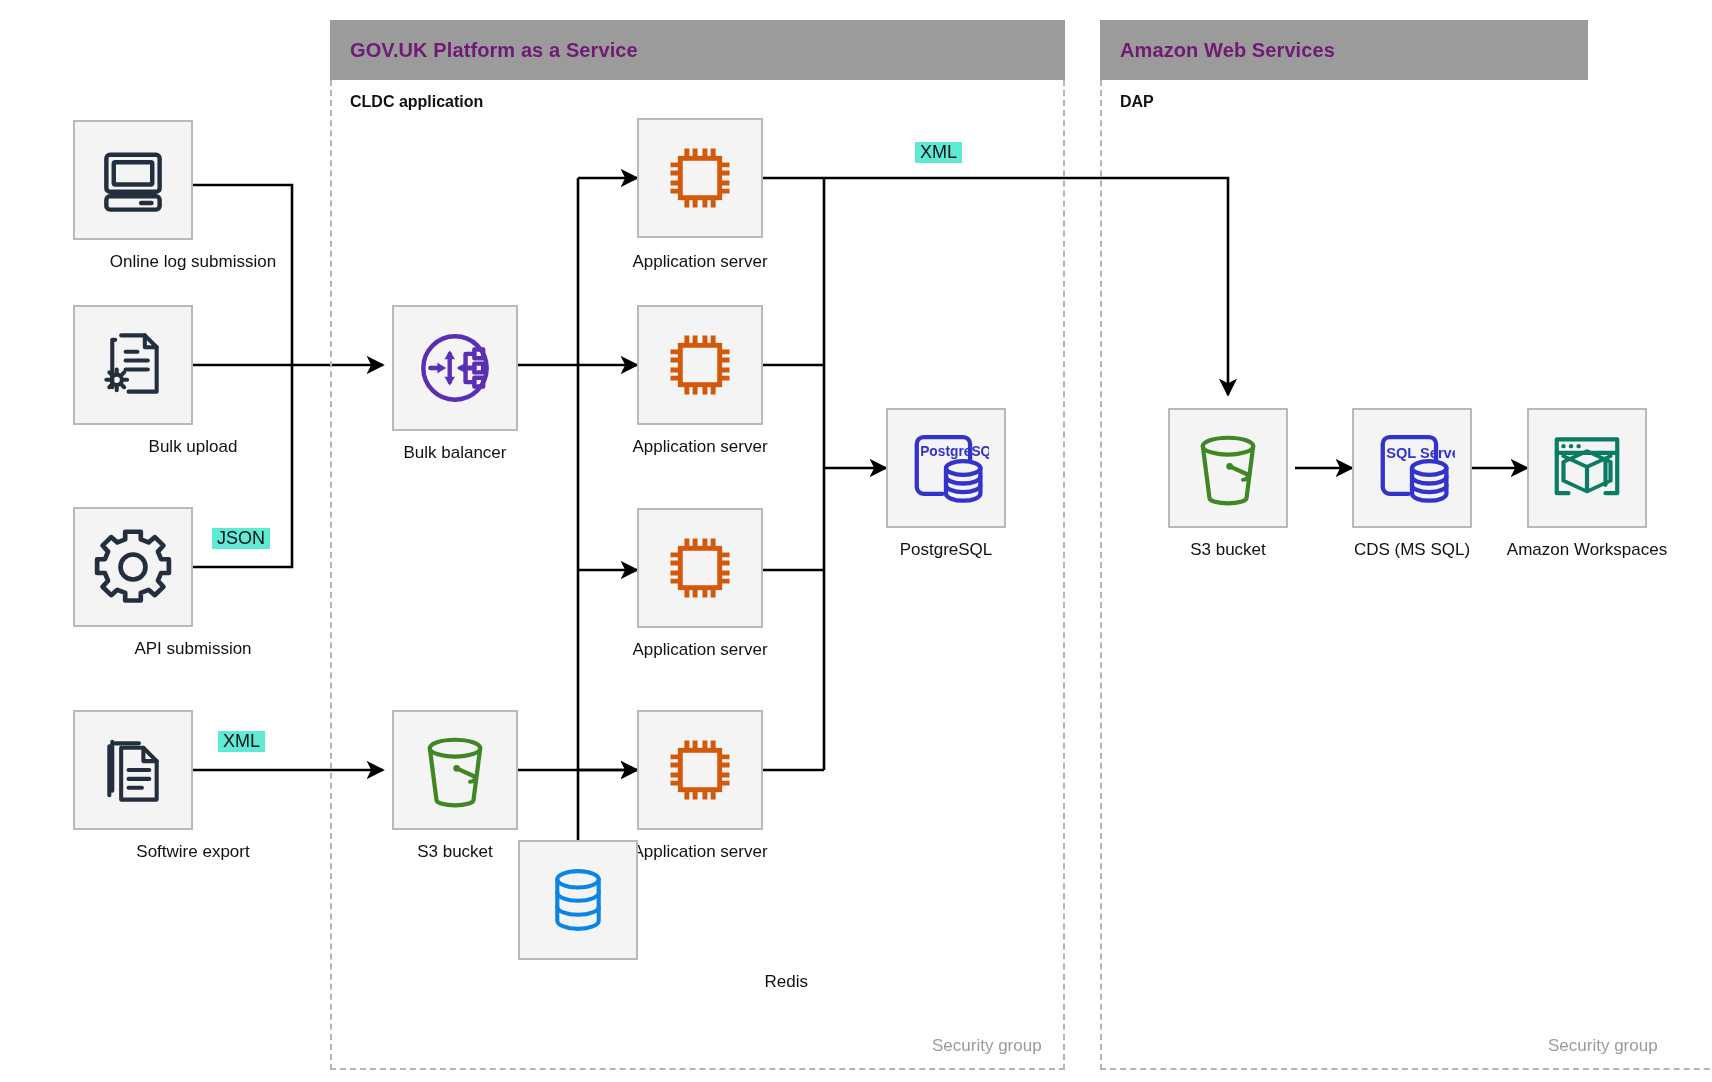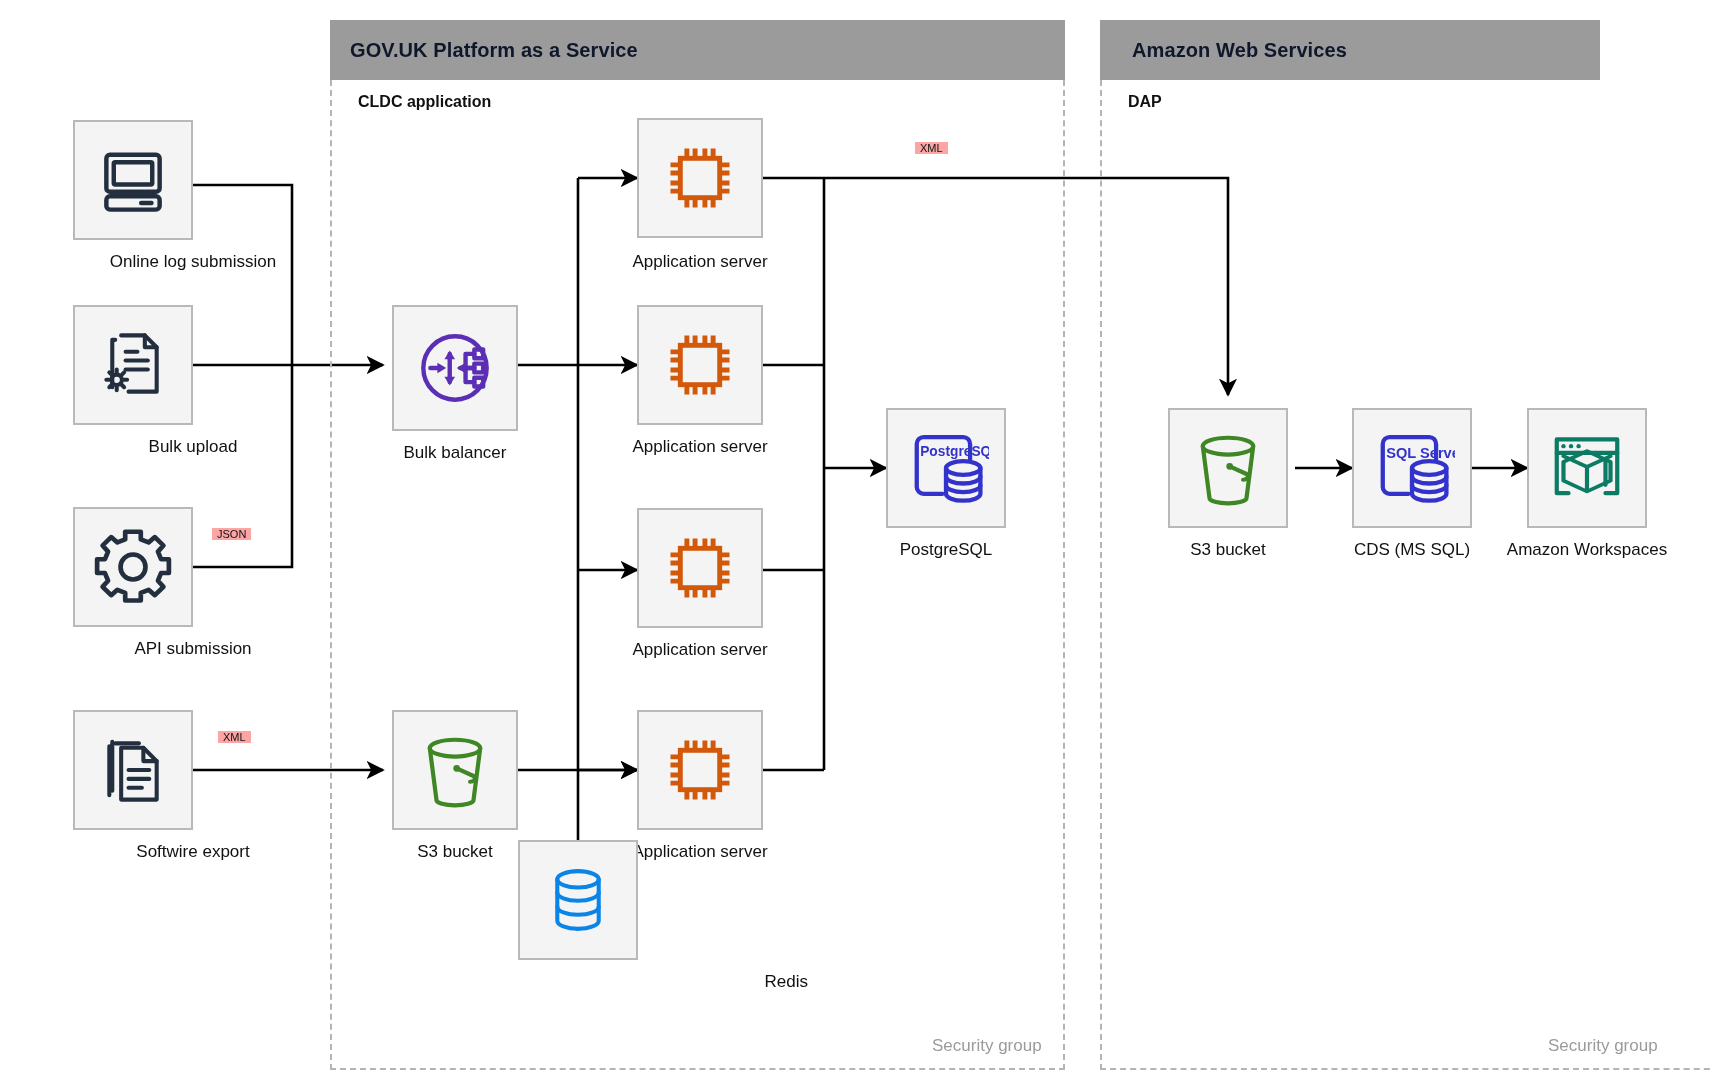--- a/index.html
+++ b/index.html
@@ -3,33 +3,33 @@
 <meta charset="utf-8">
 <style>
   html,body{margin:0;padding:0;background:#ffffff;}
   body{width:1712px;height:1082px;position:relative;overflow:hidden;
        font-family:"Liberation Sans","DejaVu Sans",sans-serif;color:#111;}
   #canvas{position:absolute;inset:0;width:1712px;height:1082px;}
   .abs{position:absolute;}
 
   
   .group-band{position:absolute;background:#9b9b9b;display:flex;align-items:center;}
-  .group-band-title{color:#0f172a;font-weight:bold;font-size:20px;padding-left:20px;letter-spacing:.1px;}
+  .group-band-title{color:#701a75;font-weight:bold;font-size:20px;padding-left:20px;letter-spacing:.1px;}
   .group-dashed{position:absolute;border:2px dashed #b4b4b4;border-top:none;box-sizing:border-box;}
-  .inner-title{position:absolute;font-weight:bold;font-size:16px;color:#111;margin-left:8px;}
+  .inner-title{position:absolute;font-weight:bold;font-size:16px;color:#111;}
   .sec-label{position:absolute;font-size:17px;color:#9b9b9b;}
 
   
   .node{position:absolute;}
   .node-box{position:absolute;background:#f4f4f4;border:2px solid #b9b9b9;box-sizing:border-box;
             display:flex;align-items:center;justify-content:center;}
   .node-label{position:absolute;text-align:center;font-size:17px;color:#111;white-space:nowrap;}
 
   
-  .edge-label{position:absolute;font-size:11px;color:#111;background:#fca5a5;padding:0 5px;white-space:nowrap;}
+  .edge-label{position:absolute;font-size:18px;color:#111;background:#5eead4;padding:0 5px;white-space:nowrap;}
 
   svg.icon{display:block;}
 </style>
 </head>
 <body>
 
 <div id="canvas">
 
   <svg class="abs" width="1712" height="1082" style="left:0;top:0;">
     <defs>
@@ -74,21 +74,21 @@
     </g>
   </svg>
 
   <div class="group-band" style="left:330px;top:20px;width:735px;height:60px;">
     <span class="group-band-title">GOV.UK Platform as a Service</span>
   </div>
   <div class="group-dashed" style="left:330px;top:80px;width:735px;height:990px;"></div>
   <div class="inner-title" style="left:350px;top:93px;">CLDC application</div>
   <div class="sec-label" style="left:932px;top:1036px;">Security group</div>
 
-  <div class="group-band" style="left:1100px;top:20px;width:488px;height:60px;padding-left:12px;">
+  <div class="group-band" style="left:1100px;top:20px;width:488px;height:60px;">
     <span class="group-band-title">Amazon Web Services</span>
   </div>
   <div class="group-dashed" style="left:1100px;top:80px;width:640px;height:990px;"></div>
   <div class="inner-title" style="left:1120px;top:93px;">DAP</div>
   <div class="sec-label" style="left:1548px;top:1036px;">Security group</div>
 
   <div class="node">
     <div class="node-box" style="left:73px;top:120px;width:120px;height:120px;">
       <svg class="icon" width="74" height="74" viewBox="0 0 100 100" fill="none" stroke="#232f3e" stroke-width="6" stroke-linejoin="round" stroke-linecap="round">
         <rect x="14" y="16" width="72" height="50" rx="5"></rect>

